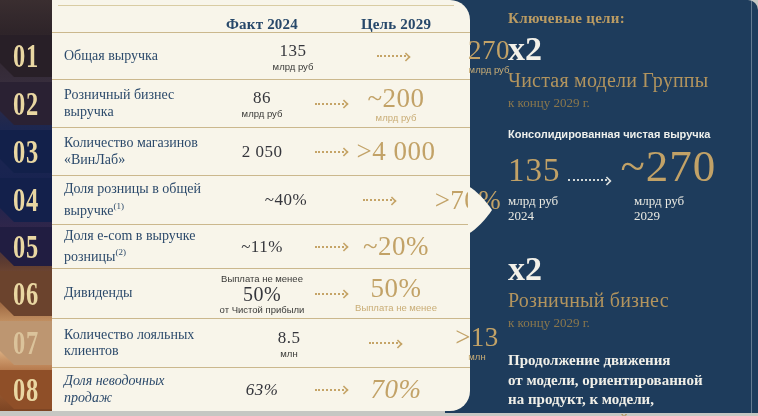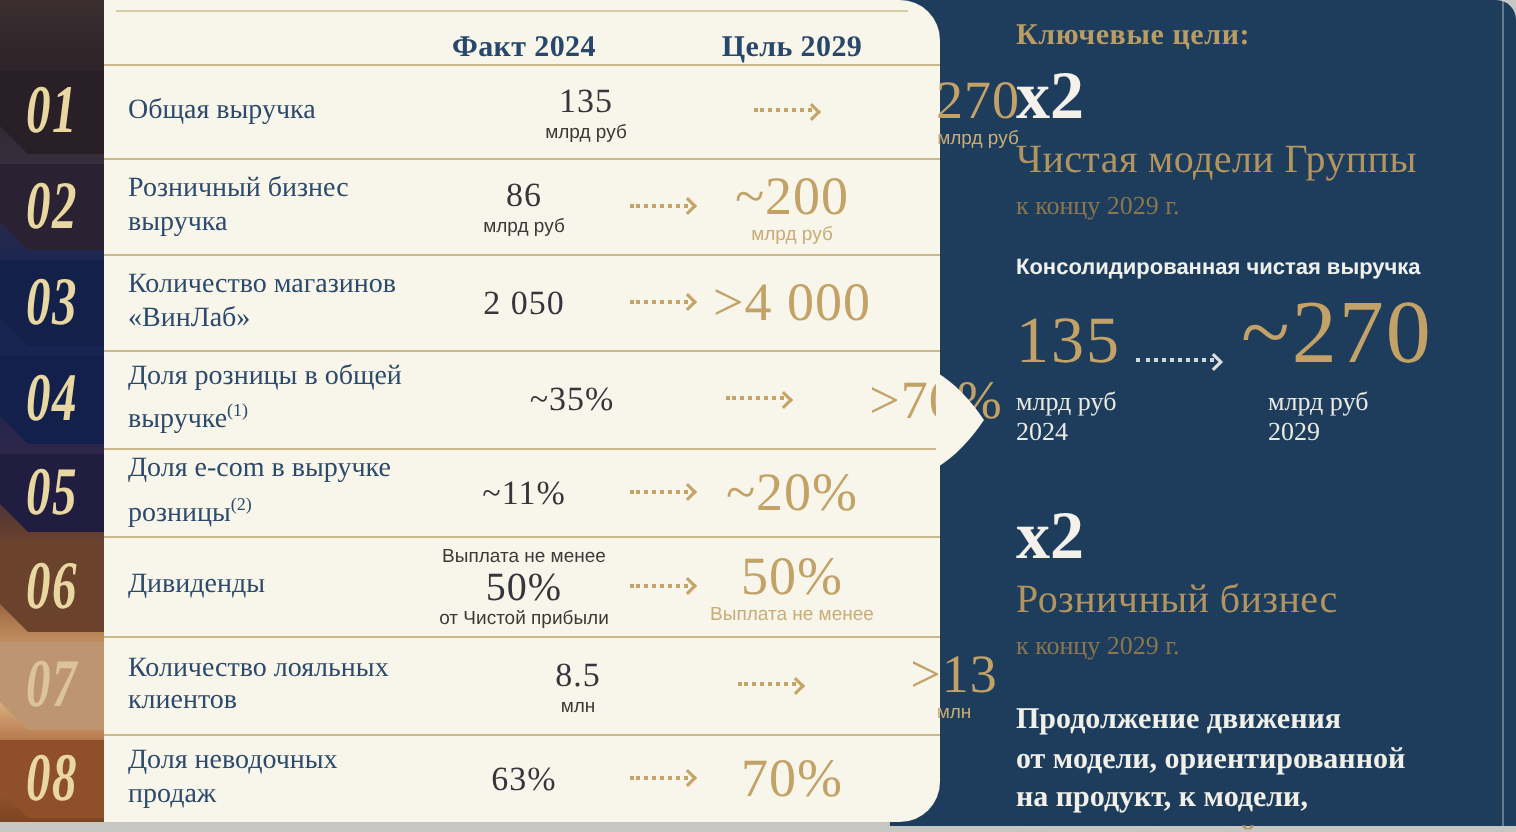--- a/index.html
+++ b/index.html
@@ -21,41 +21,41 @@
   .p-nums .dot-arrow{margin:0 9px 7px 7px;align-self:flex-end;}
   .p-caps{display:flex;font-size:13px;color:#e9e9e2;line-height:15px;margin-top:1px;}
   .p-caps .c1{width:126px;}
   .p-para{margin-top:20px;font-size:15px;font-weight:bold;color:#f0efe8;line-height:19.5px;}
   .p-para .gold{color:#b2945e;}
 
   
   .strip{position:absolute;left:0;top:0;width:52px;height:411px;z-index:2;
     background:linear-gradient(180deg,#3a2e30 0%,#2e2429 8%,#372d3c 20%,#1d2750 31%,#182350 44%,#30264a 56%,#5e3c30 64%,#915a36 72%,#cf9f6e 80%,#dcb184 85%,#a86538 92%,#7c4423 100%);}
   .numbox{position:absolute;left:0;width:52px;display:flex;align-items:center;justify-content:center;
-    clip-path:polygon(0 0,100% 0,100% 100%,14px 100%,0 calc(100% - 14px));font-style:italic;}
+    clip-path:polygon(0 0,100% 0,100% 100%,14px 100%,0 calc(100% - 14px));}
   .numbox span{font-size:34px;font-weight:bold;color:#e9d7a2;transform:scaleX(.72);letter-spacing:1px;}
   .n1{top:35px;height:42px;background:#281f27;}
   .n2{top:82px;height:43px;background:#2a2133;text-align:right;}
   .n3{top:130px;height:43px;background:#12204a;}
   .n4{top:178px;height:44px;background:#13204b;}
   .n5{top:227px;height:39px;background:#211d41;}
   .n6{top:271px;height:45px;background:#6b432d;}
   .n7{top:321px;height:44px;background:#bd9671;}
   .n7 span{color:rgba(238,223,180,.62);}
   .n8{top:370px;height:39px;background:#8f4f28;}
 
   
   .table{position:absolute;left:52px;top:0;width:418px;height:411px;background:#f8f5ea;border-radius:0 20px 20px 0;z-index:1;}
   .table::before{content:"";position:absolute;top:5px;left:6px;right:16px;height:1px;background:#d9cca3;}
   .thead,.trow{display:grid;grid-template-columns:148px 100px 40px 88px;padding-left:12px;align-items:center;box-sizing:border-box;}
   .thead{height:32px;}
   .hcell{font-size:15px;font-weight:bold;color:#27486a;text-align:center;letter-spacing:.2px;margin-top:16px;}
   .trow{border-top:1px solid #cbb88d;}
   .r1{height:47px;gap:31px;} .r2{height:48px;} .r3{height:48px;} .r4{height:49px;gap:24px;}
-  .r5{height:44px;} .r6{height:50px;} .r7{height:49px;gap:27px;} .r8{height:44px;}
+  .r5{height:44px;} .r6{height:50px;} .r7{height:49px;gap:27px;} .r8{height:44px;font-style:italic;}
   .lbl{font-size:14px;color:#2c4a6b;line-height:16.5px;}
   .lbl sup{font-size:9px;}
   .fact,.target{text-align:center;}
   .fval{font-size:17px;color:#35363c;letter-spacing:.5px;}
   .fsmall{font-family:"Liberation Sans",sans-serif;font-size:9.5px;color:#3a3a38;line-height:11px;}
   .r6 .fval{font-size:20px;line-height:20px;}
   .tval{font-size:27px;color:#c2a267;letter-spacing:.5px;line-height:27px;}
   .tsmall{font-family:"Liberation Sans",sans-serif;font-size:9.5px;color:#c9ad76;line-height:11px;}
   .arrowc{text-align:center;}
 
@@ -119,21 +119,21 @@
       </div>
       <div class="arrowc"><span class="dot-arrow"></span></div>
       <div class="target">
         <div class="tval">&gt;4 000</div>
       </div>
     </div>
 
     <div class="trow r4">
       <div class="lbl"><span>Доля розницы в общей выручке</span><sup>(1)</sup></div>
       <div class="fact">
-        <div class="fval">~35%</div>
+        <div class="fval">~40%</div>
       </div>
       <div class="arrowc"><span class="dot-arrow"></span></div>
       <div class="target">
         <div class="tval">&gt;70%</div>
       </div>
     </div>
 
     <div class="trow r5">
       <div class="lbl"><span>Доля e-com в выручке розницы</span><sup>(2)</sup></div>
       <div class="fact">

